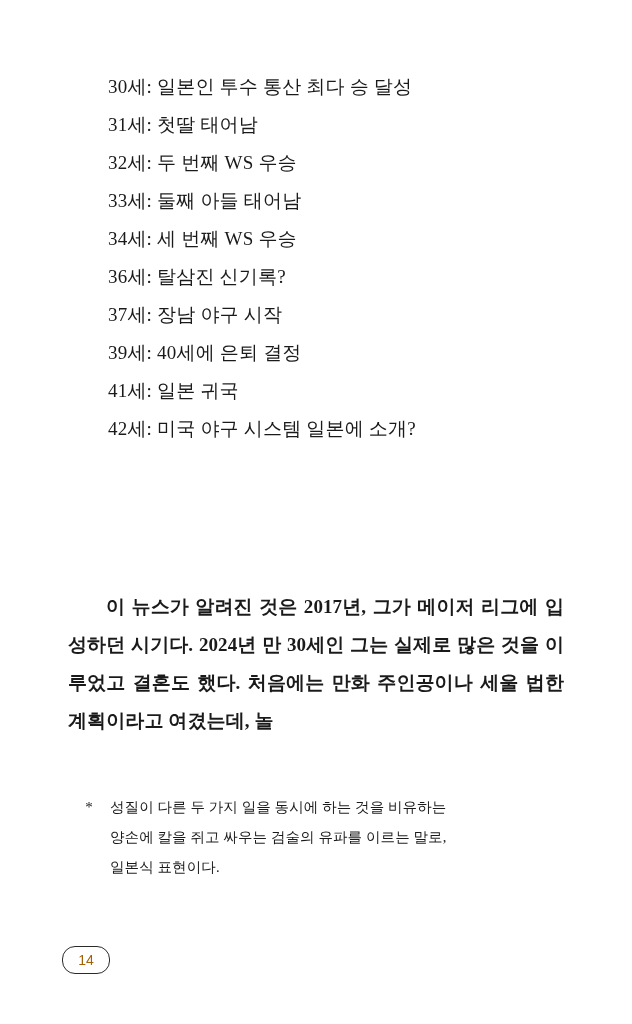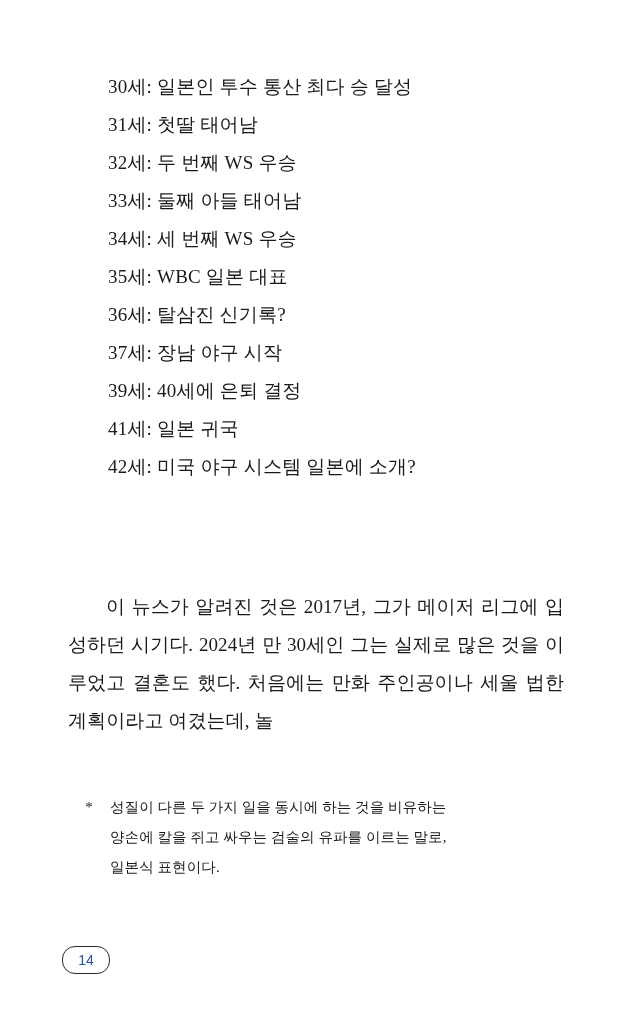--- a/index.html
+++ b/index.html
@@ -36,20 +36,21 @@
     position: absolute;
     left: 68px;
     top: 588px;
     width: 496px;
     font-size: 19px;
     line-height: 38px;
     text-align: justify;
     text-justify: inter-character;
     text-indent: 38px;
     letter-spacing: 0.1px;
+    font-weight: bold;
   }
   .footnote {
     position: absolute;
     left: 68px;
     top: 792px;
     width: 496px;
   }
   .footnote-rule {
     position: absolute;
     left: 0px;
@@ -85,35 +86,34 @@
     top: 946px;
     width: 46px;
     height: 26px;
     border: 1px solid #2b2b2b;
     border-radius: 13px;
     display: flex;
     align-items: center;
     justify-content: center;
     font-size: 14px;
     font-family: "Liberation Sans", sans-serif;
-    color: #1d4ed8;
+    color: #a16207;
   }
 </style>
 </head>
 <body>
 
 <div class="page">
 
   <div class="timeline">
     <div class="timeline-item">30세: 일본인 투수 통산 최다 승 달성</div>
     <div class="timeline-item">31세: 첫딸 태어남</div>
     <div class="timeline-item">32세: 두 번째 WS 우승</div>
     <div class="timeline-item">33세: 둘째 아들 태어남</div>
     <div class="timeline-item">34세: 세 번째 WS 우승</div>
-    <div class="timeline-item">35세: WBC 일본 대표</div>
     <div class="timeline-item">36세: 탈삼진 신기록?</div>
     <div class="timeline-item">37세: 장남 야구 시작</div>
     <div class="timeline-item">39세: 40세에 은퇴 결정</div>
     <div class="timeline-item">41세: 일본 귀국</div>
     <div class="timeline-item">42세: 미국 야구 시스템 일본에 소개?</div>
   </div>
 
   <div class="body-text">이 뉴스가 알려진 것은 2017년, 그가 메이저 리그에 입성하던 시기다. 2024년 만 30세인 그는 실제로 많은 것을 이루었고 결혼도 했다. 처음에는 만화 주인공이나 세울 법한 계획이라고 여겼는데, 놀</div>
 
   <div class="footnote">

